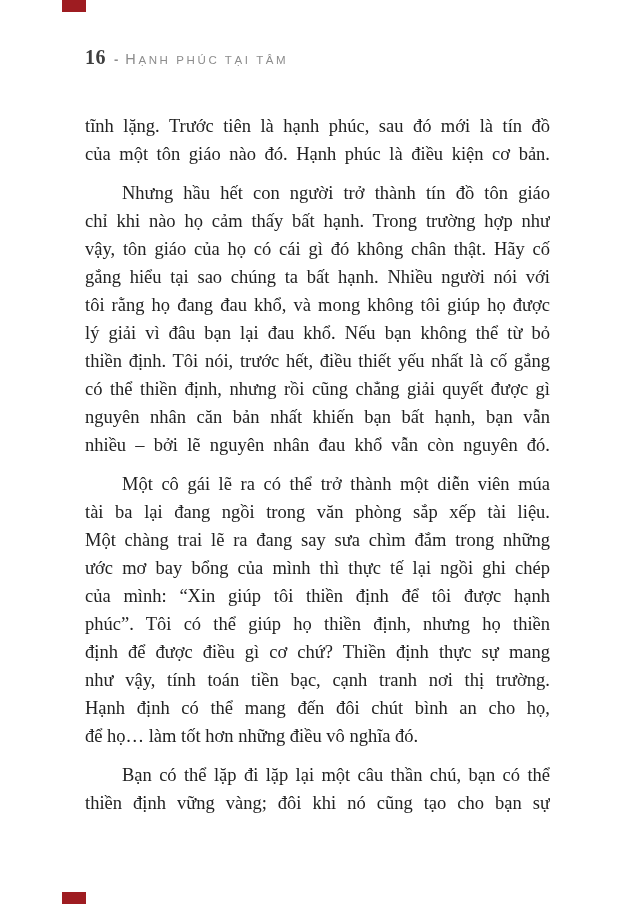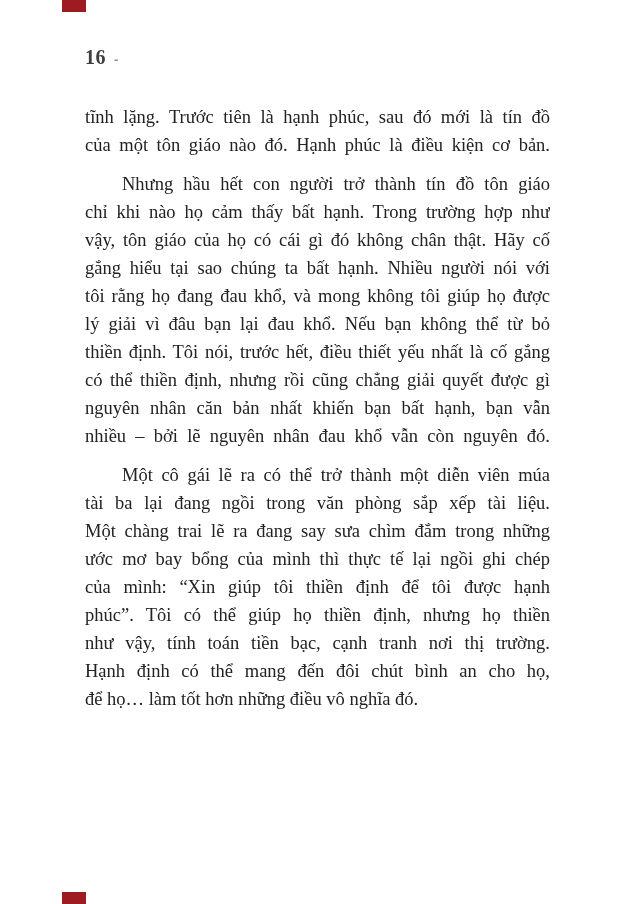--- a/index.html
+++ b/index.html
@@ -36,21 +36,21 @@
   }
   .book-title{
     display:inline-block;
     font-family:"Liberation Sans","DejaVu Sans",sans-serif;
     font-size:11.5px;letter-spacing:2.6px;
     color:var(--title-gray,#8c8c8c);font-weight:400;
   }
   .book-title::first-letter{font-size:14.5px;}
   
   .body-text{
-    position:absolute;left:85px;top:103px;width:465px;
+    position:absolute;left:85px;top:112px;width:465px;
     color:var(--body-ink,#222222);
     font-size:18.5px;line-height:28px;
   }
   .para{margin:0 0 11px 0;padding:0;}
   .para:last-child{margin-bottom:0;}
   .line{
     display:block;max-height:28px;overflow:hidden;
     text-align:justify;text-align-last:justify;
   }
   .para .line.final{text-align-last:left;}
@@ -59,20 +59,21 @@
 </style>
 </head>
 <body>
 
 <div class="page">
   <div class="edge-mark top"></div>
 
   <header class="running-head">
     <span class="page-num">16</span>
     <span class="head-sep">-</span>
+    <span class="book-title">HẠNH PHÚC TẠI TÂM</span>
   </header>
 
   <main class="body-text">
       <p class="para justify-last">
         <span class="line">tĩnh lặng. Trước tiên là hạnh phúc, sau đó mới là tín đồ</span>
         <span class="line final">của một tôn giáo nào đó. Hạnh phúc là điều kiện cơ bản.</span>
       </p>
       <p class="para indented justify-last">
         <span class="line">Nhưng hầu hết con người trở thành tín đồ tôn giáo</span>
         <span class="line">chỉ khi nào họ cảm thấy bất hạnh. Trong trường hợp như</span>
@@ -85,20 +86,25 @@
         <span class="line">nguyên nhân căn bản nhất khiến bạn bất hạnh, bạn vẫn</span>
         <span class="line final">nhiều – bởi lẽ nguyên nhân đau khổ vẫn còn nguyên đó.</span>
       </p>
       <p class="para indented">
         <span class="line">Một cô gái lẽ ra có thể trở thành một diễn viên múa</span>
         <span class="line">tài ba lại đang ngồi trong văn phòng sắp xếp tài liệu.</span>
         <span class="line">Một chàng trai lẽ ra đang say sưa chìm đắm trong những</span>
         <span class="line">ước mơ bay bổng của mình thì thực tế lại ngồi ghi chép</span>
         <span class="line">của mình: “Xin giúp tôi thiền định để tôi được hạnh</span>
         <span class="line">phúc”. Tôi có thể giúp họ thiền định, nhưng họ thiền</span>
+        <span class="line">định để được điều gì cơ chứ? Thiền định thực sự mang</span>
         <span class="line">như vậy, tính toán tiền bạc, cạnh tranh nơi thị trường.</span>
         <span class="line">Hạnh định có thể mang đến đôi chút bình an cho họ,</span>
         <span class="line final">để họ… làm tốt hơn những điều vô nghĩa đó.</span>
+      </p>
+      <p class="para indented justify-last">
+        <span class="line">Bạn có thể lặp đi lặp lại một câu thần chú, bạn có thể</span>
+        <span class="line final">thiền định vững vàng; đôi khi nó cũng tạo cho bạn sự</span>
       </p>
     </main>
 
   <div class="edge-mark bottom"></div>
 </div>
 
 </body></html>

